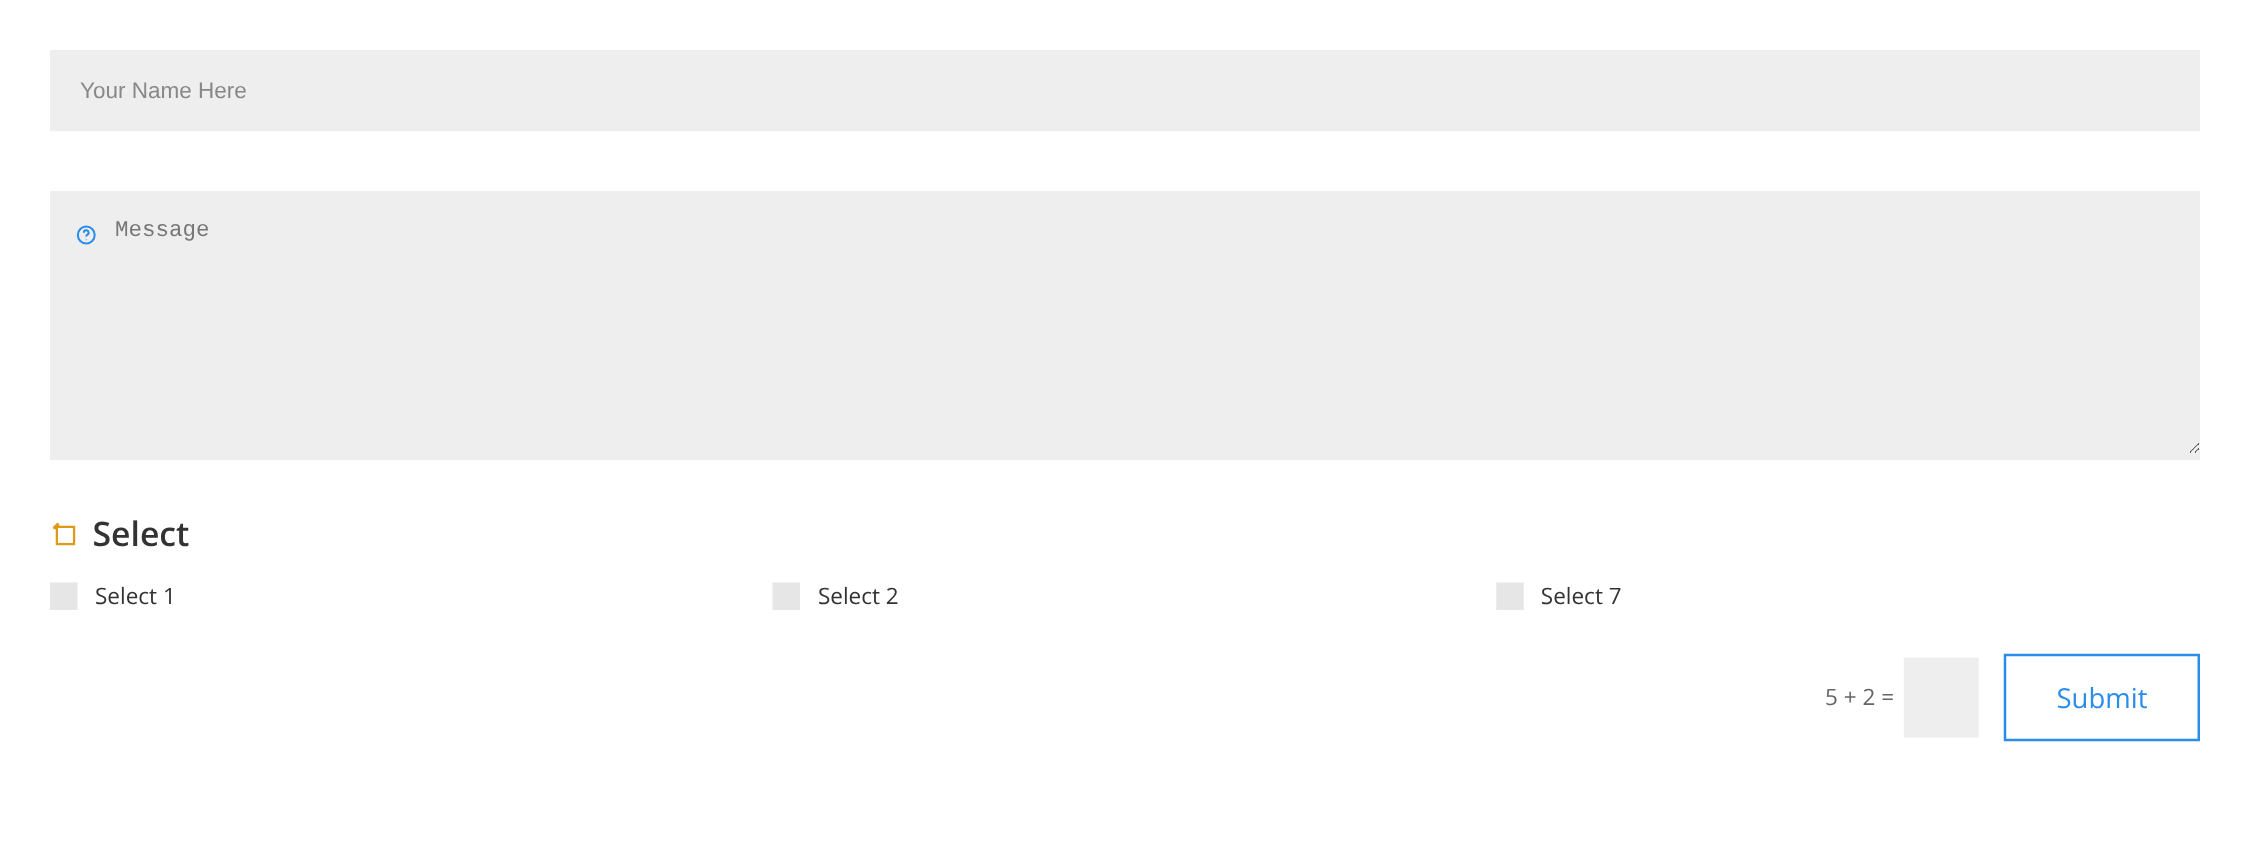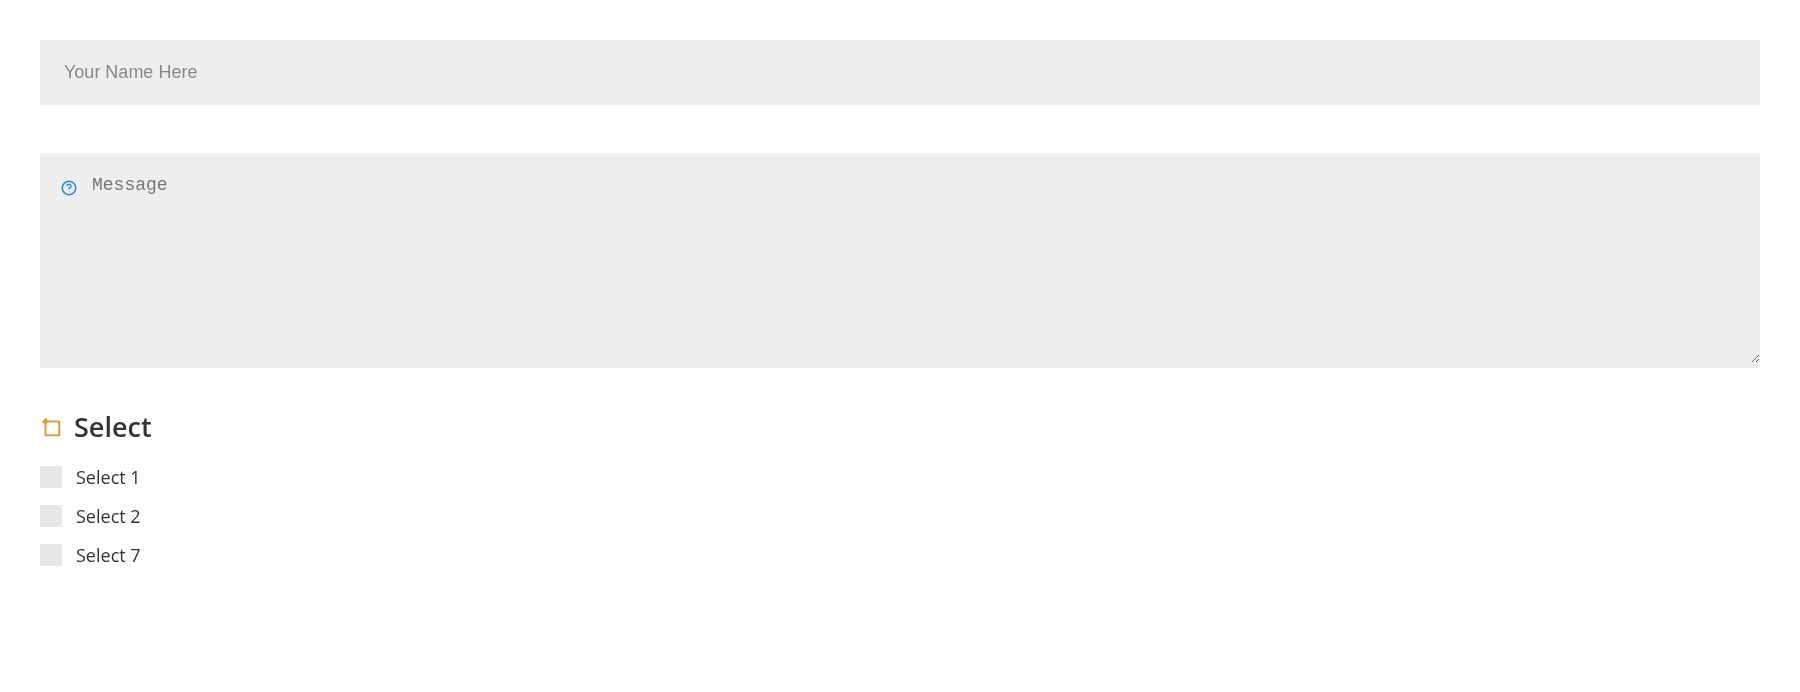--- a/index.html
+++ b/index.html
@@ -69,21 +69,20 @@
       height: 22px;
     }
     .select-title {
       font-size: 27px;
       font-weight: 600;
       color: #333333;
     }
     .checkbox-row {
       display: flex;
       gap: 15px;
-      flex-direction: column;
     }
     .checkbox-item {
       flex: 1;
       display: flex;
       align-items: center;
       gap: 14px;
     }
     .checkbox-box {
       width: 22px;
       height: 22px;
@@ -171,14 +170,21 @@
         <span class="checkbox-box"></span>
         <span class="checkbox-label">Select 2</span>
       </label>
       <label class="checkbox-item">
         <span class="checkbox-box"></span>
         <span class="checkbox-label">Select 7</span>
       </label>
     </div>
   </div>
 
+  <div class="footer-row">
+    <div class="captcha-group">
+      <span class="captcha-label">5 + 2 =</span>
+      <input type="text" class="captcha-input" style="">
+    </div>
+    <button type="button" class="submit-btn">Submit</button>
+  </div>
 
 </form>
 
 </body></html>

